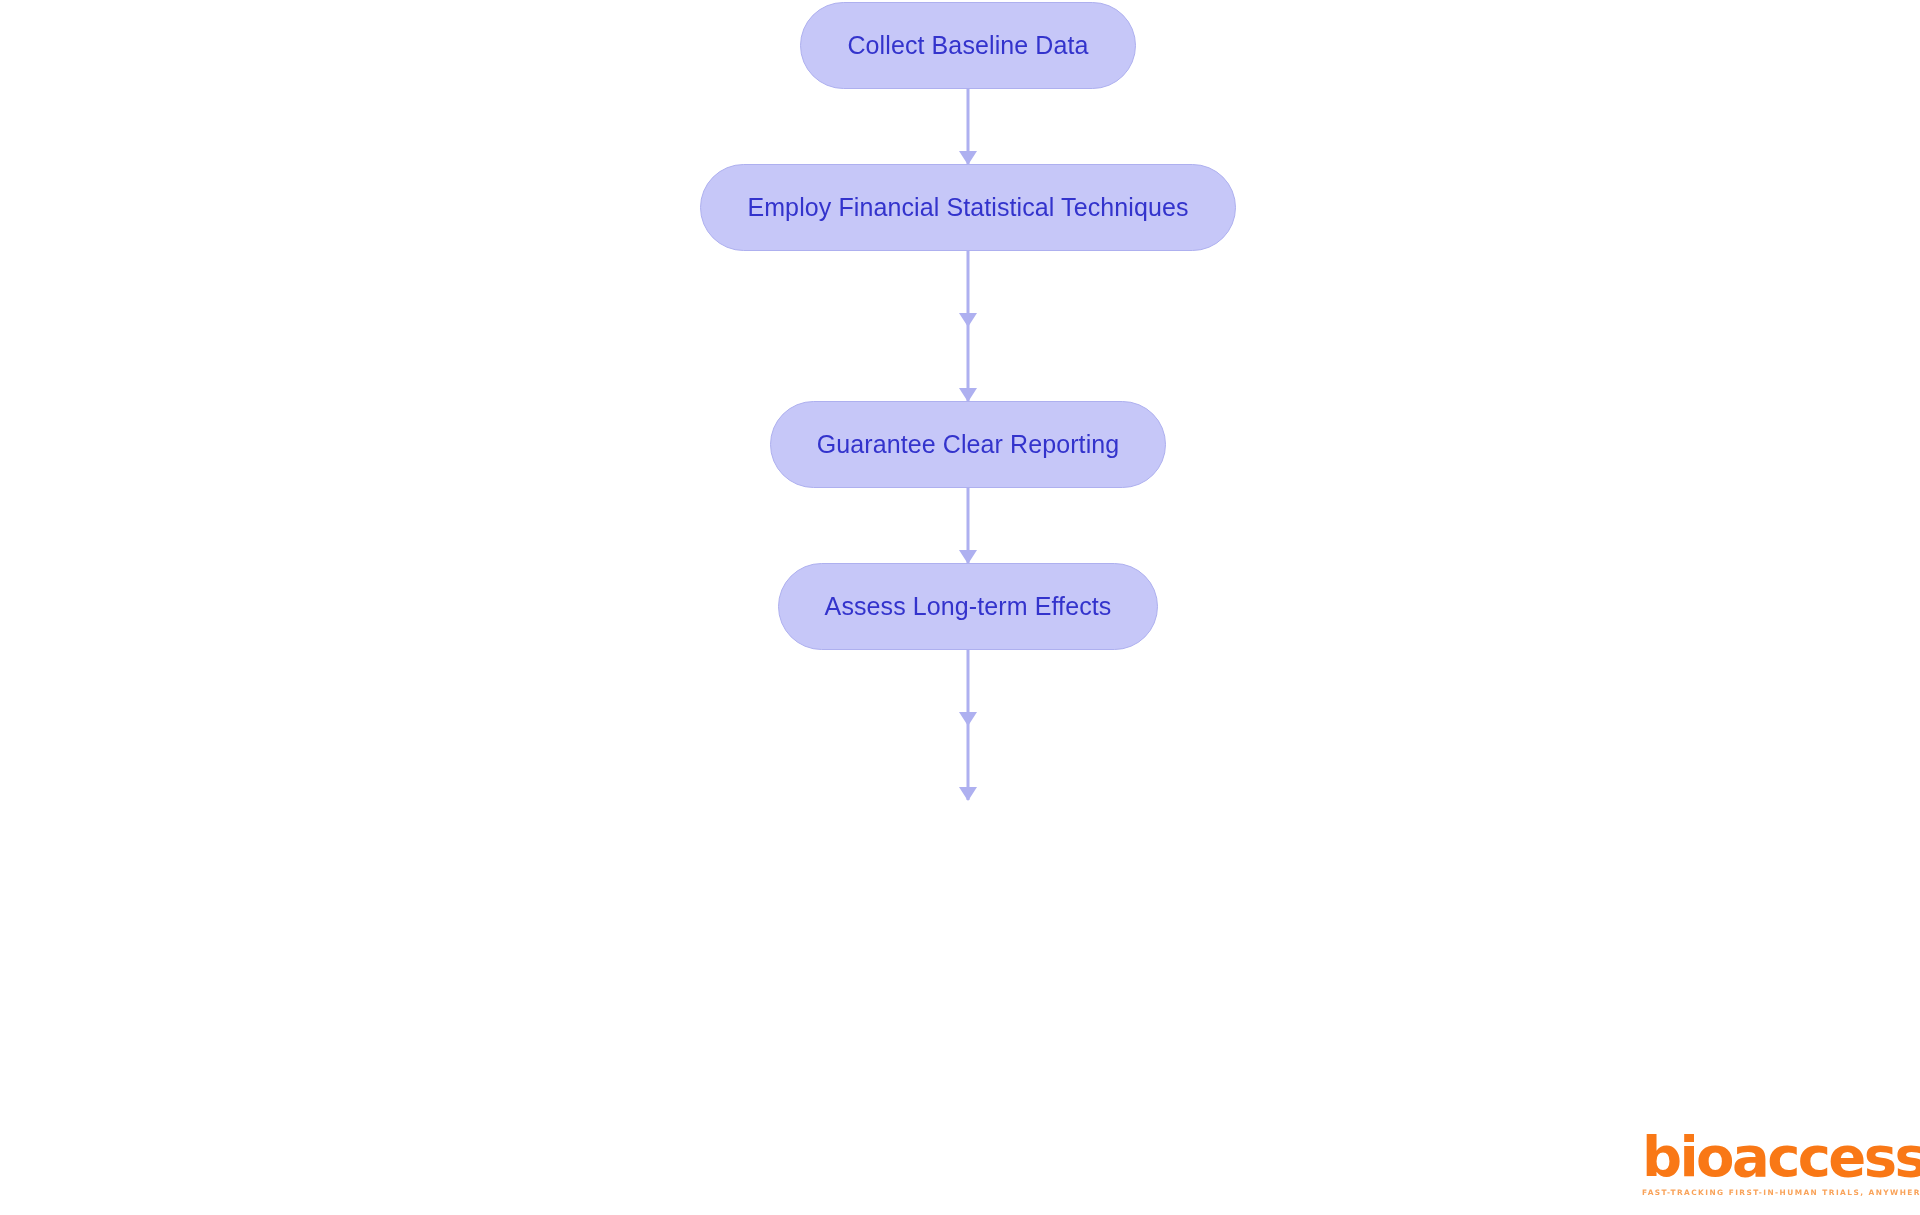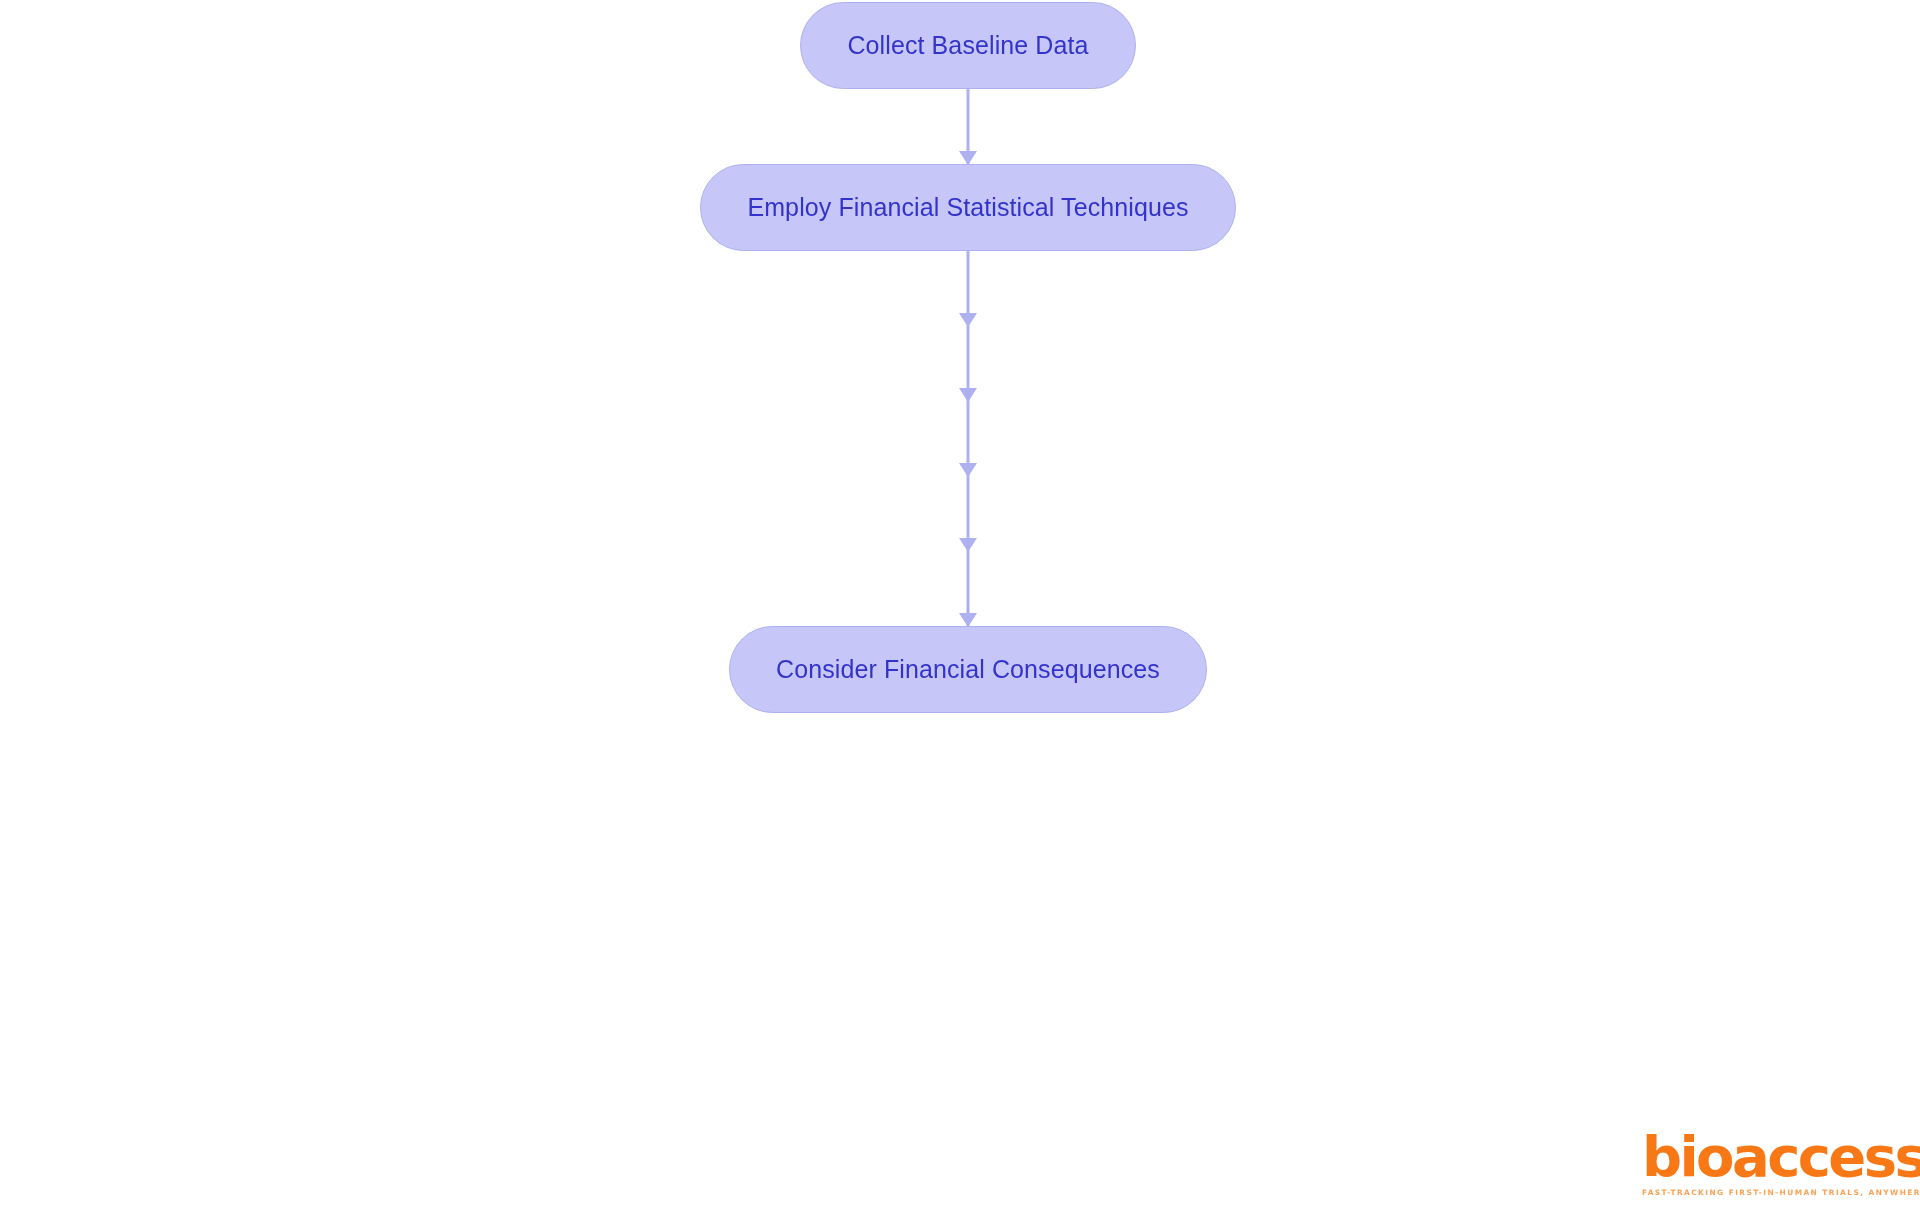--- a/index.html
+++ b/index.html
@@ -135,42 +135,45 @@
       <span class="stem"></span>
       <span class="head"></span>
     </div>
 
 
     <div class="connector">
       <span class="stem"></span>
       <span class="head"></span>
     </div>
 
+    <div class="node">
+      <span>Guarantee Clear Reporting</span>
+    </div>
+
+    <div class="connector">
+      <span class="stem"></span>
+      <span class="head"></span>
+    </div>
+
+    <div class="node">
+      <span>Assess Long-term Effects</span>
+    </div>
 
     <div class="connector">
       <span class="stem"></span>
       <span class="head"></span>
     </div>
 
 
     <div class="connector">
       <span class="stem"></span>
       <span class="head"></span>
     </div>
 
 
-    <div class="connector">
-      <span class="stem"></span>
-      <span class="head"></span>
-    </div>
-
-    <div class="node">
-      <span>Consider Financial Consequences</span>
-    </div>
-
   </div>
 
   <div id="brand-logo">
     <div class="logo-wordmark"><span>bioaccess</span></div>
     <div class="logo-tagline">FAST-TRACKING FIRST-IN-HUMAN TRIALS, ANYWHERE</div>
   </div>
 
 </div>
 
 </body></html>

